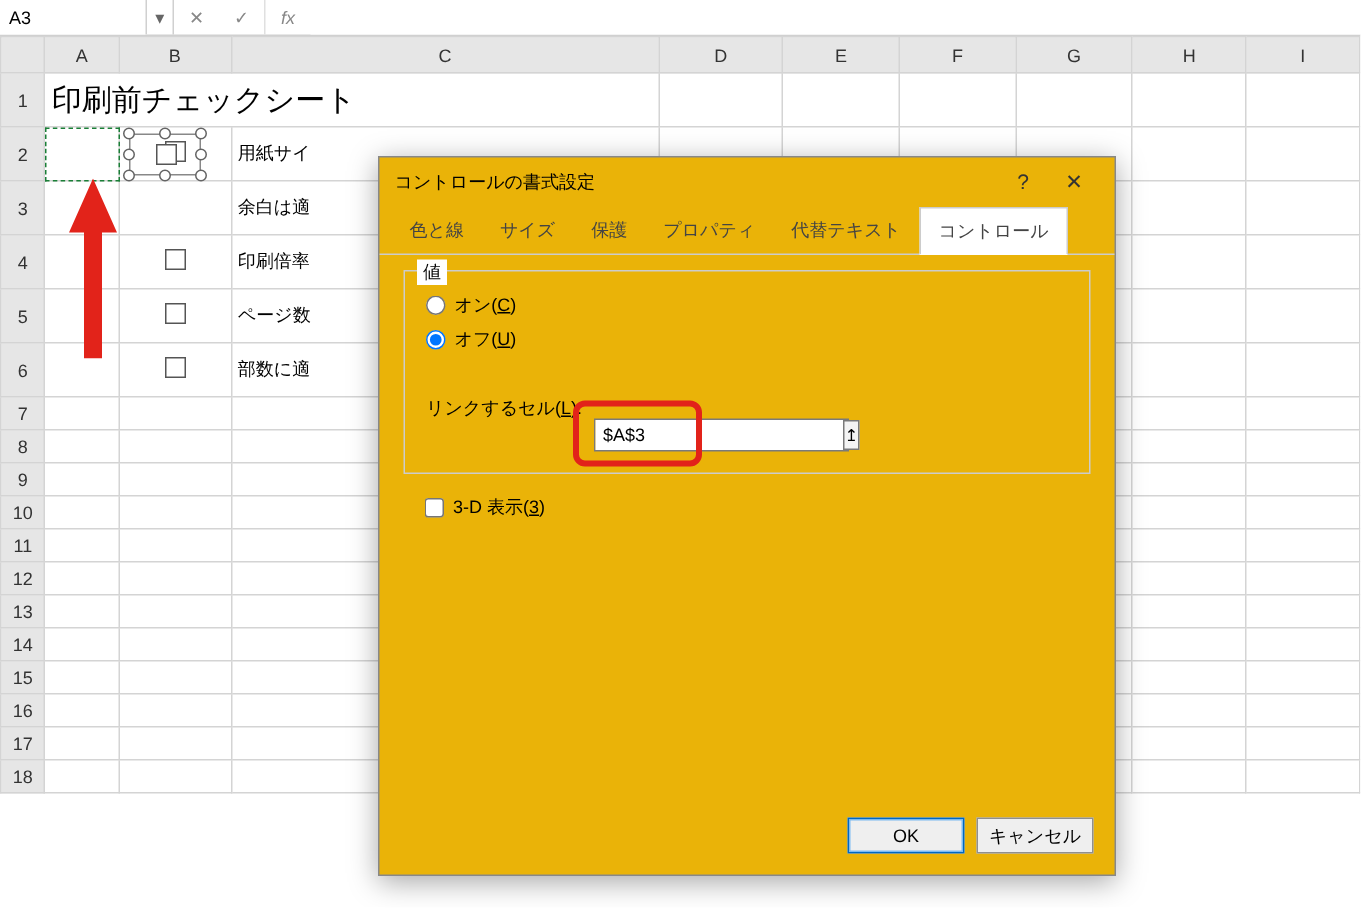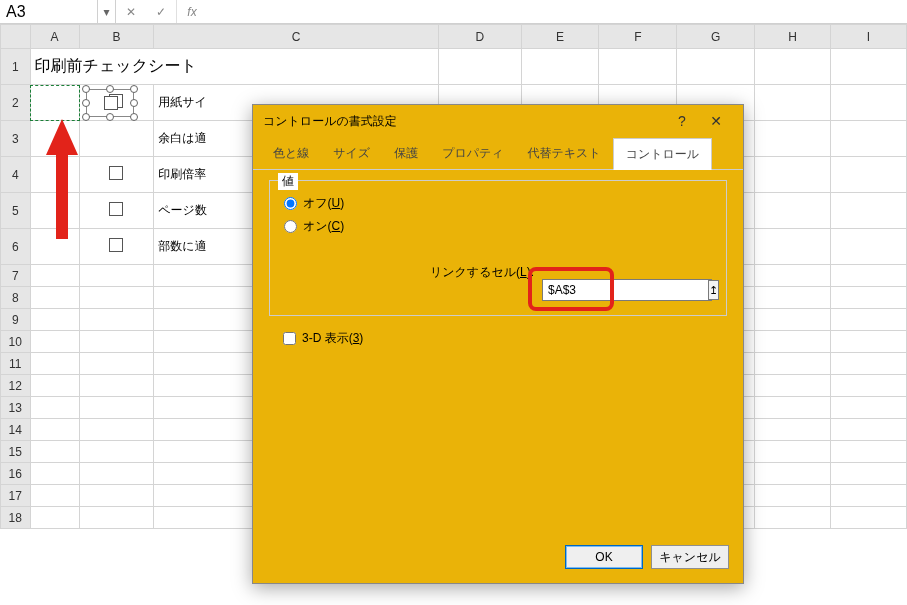--- a/index.html
+++ b/index.html
@@ -19,21 +19,21 @@
   align-items: stretch;
   height: 24px;
   border-bottom: 1px solid #d0d0d0;
   background: #fff;
 }
 .name-box {
   width: 98px;
   border: none;
   border-right: 1px solid #d0d0d0;
   padding: 0 6px;
-  font-size: 16px;
+  font-size: 12px;
   outline: none;
 }
 .name-dd {
   width: 18px;
   display: flex;
   align-items: center;
   justify-content: center;
   border-right: 1px solid #d0d0d0;
   color: #666;
   cursor: pointer;
@@ -97,21 +97,21 @@
 
 .marquee {
   position:absolute;
   border:1px dashed #1a7f37;
   background: transparent;
   pointer-events:none;
 }
 
 
 .title-cell {
-  font-size: 16px;
+  font-size: 20px;
   font-weight: bold;
   color:#000;
 }
 
 
 .sheet-cb {
   width:14px;
   height:14px;
   border:1px solid #555;
   display:inline-block;
@@ -189,21 +189,21 @@
 }
 .group > .legend {
   position:absolute;
   top:-8px;left:8px;
   background:#fff;
   padding:0 4px;
   font-size:12px;
 }
 .radio-row { display:flex; align-items:center; gap:6px; margin:4px 0 6px; }
 .radio-row input { margin:0; }
-.link-row { display:flex; align-items:center; gap:8px; margin-top:8px;justify-content:flex-end; }
+.link-row { display:flex; align-items:center; gap:8px; margin-top:8px; }
 .link-row label { white-space:nowrap; }
 .ref-wrap {
   position:relative;
   border:1px solid #7a7a7a;
   height:22px;
   width:170px;
   display:flex;
   align-items:center;
 }
 .ref-input {
@@ -534,26 +534,26 @@
         <div class="dlg-tab">プロパティ</div>
         <div class="dlg-tab">代替テキスト</div>
         <div class="dlg-tab active">コントロール</div>
       </div>
 
     <div class="dlg-body">
       <div class="group">
         <div class="legend">値</div>
 
         <label class="radio-row">
+          <input type="radio" name="val" style="">
+          <span><span>オン</span>(<u class="mn">C</u>)</span>
+        </label>
+        <label class="radio-row">
           <input type="radio" name="val" checked="" style="">
           <span><span>オフ</span>(<u class="mn">U</u>)</span>
-        </label>
-        <label class="radio-row">
-          <input type="radio" name="val" style="">
-          <span><span>オン</span>(<u class="mn">C</u>)</span>
         </label>
 
         <div class="link-row">
           <label>
             <span>リンクするセル</span>(<u class="mn">L</u>):
           </label>
           <div style="position:relative;margin-top:36px;">
             <div class="ref-wrap">
               <input class="ref-input" value="$A$3" style="">
               <div class="ref-btn">↥</div>

